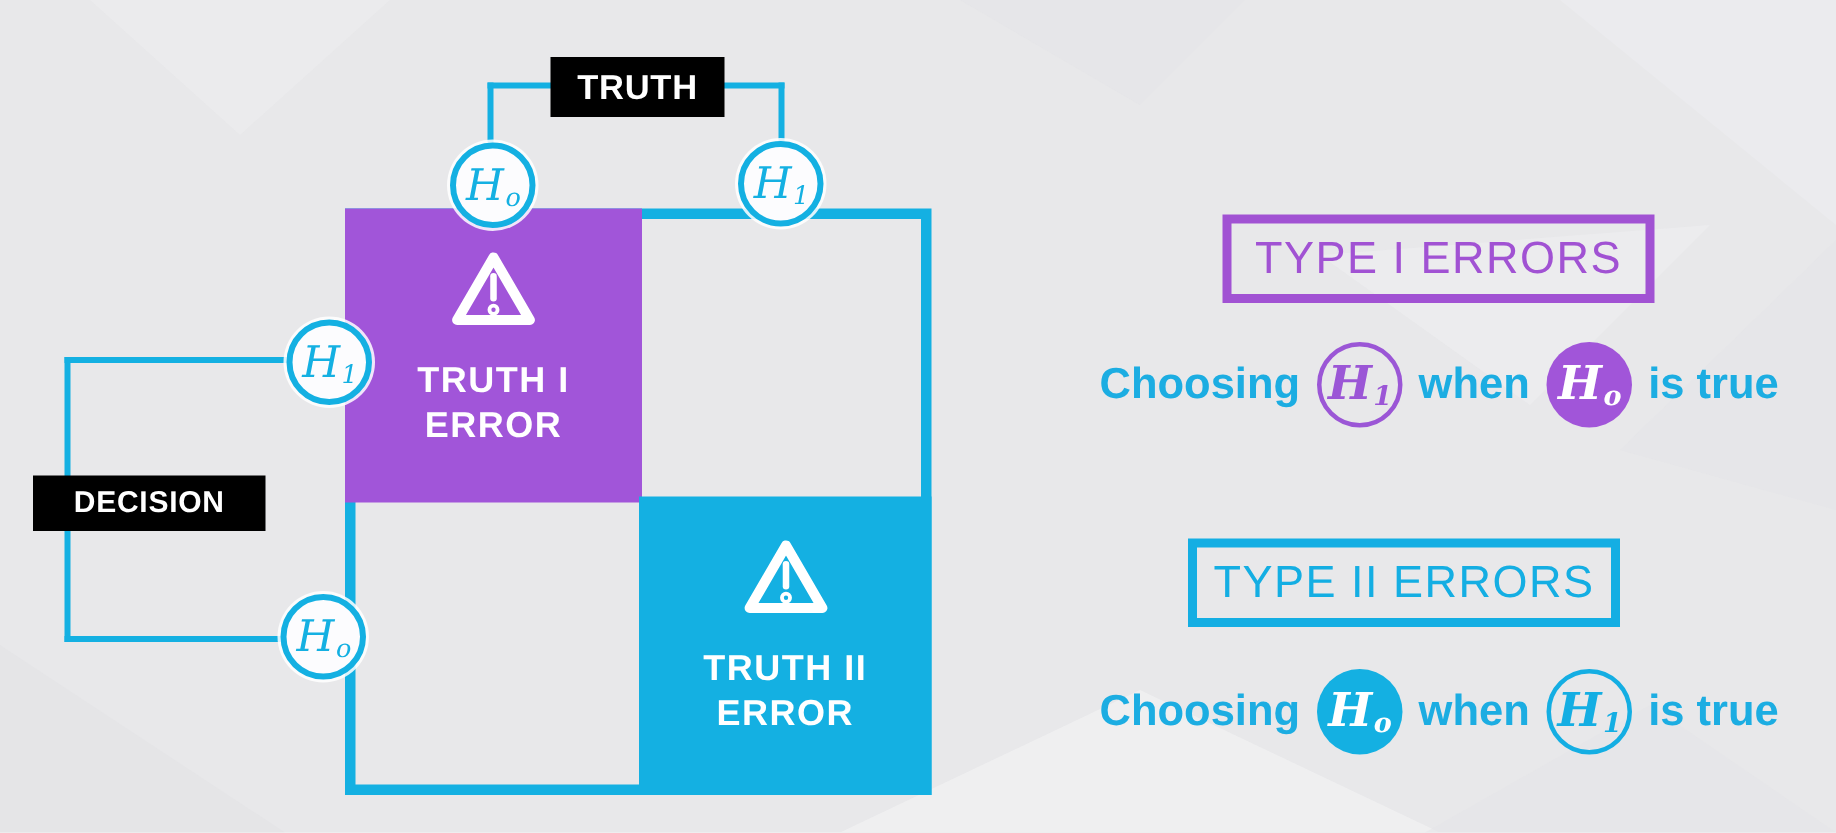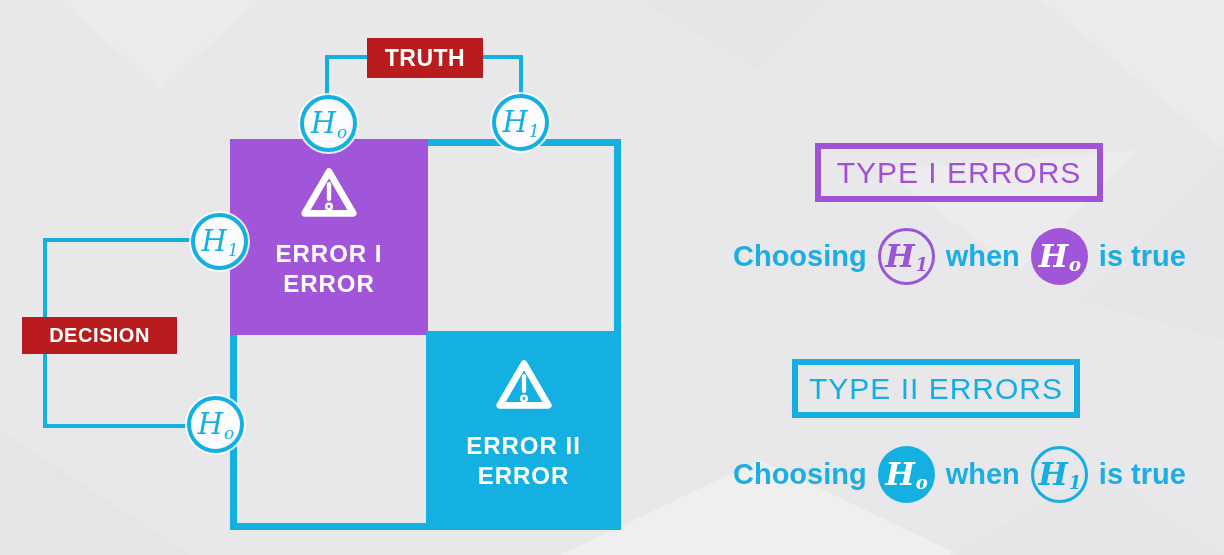--- a/index.html
+++ b/index.html
@@ -4,21 +4,21 @@
 <style>
   html,body{margin:0;padding:0;}
   .stage{
     position:relative;width:1224px;height:555px;overflow:hidden;
     background:#e8e8ea;
     font-family:"Liberation Sans",sans-serif;
   }
   .bg{position:absolute;left:0;top:0;z-index:0;}
   .line{position:absolute;background:#14b0e2;z-index:1;}
   .tag{
-    position:absolute;z-index:4;background:#b91c1c;color:#ffffff;
+    position:absolute;z-index:4;background:#000000;color:#ffffff;
     display:flex;align-items:center;justify-content:center;
     font-weight:bold;letter-spacing:0.5px;
   }
   .truth-tag{left:367px;top:38px;width:116px;height:40px;font-size:23px;}
   .decision-tag{left:22px;top:317px;width:155px;height:37px;font-size:20px;}
   .matrix-border{
     position:absolute;left:230px;top:139px;width:391px;height:391px;
     border:7px solid #14b0e2;box-sizing:border-box;z-index:1;
   }
   .cell{
@@ -98,33 +98,33 @@
 
   <div class="matrix-border"></div>
 
   <div class="cell cell-type1">
     <svg class="warn-icon" width="62" height="58" viewBox="0 0 64 58">
       <polygon points="32,8 57,51 7,51" fill="none" stroke="#ffffff" stroke-width="7" stroke-linejoin="round"></polygon>
       <line x1="32" y1="21" x2="32" y2="36" stroke="#ffffff" stroke-width="4.5" stroke-linecap="round"></line>
       <circle cx="32" cy="44" r="2.8" fill="none" stroke="#ffffff" stroke-width="2.6"></circle>
     </svg>
     <div class="cell-label">
-      <div>ERROR I</div>
+      <div>TRUTH I</div>
       <div>ERROR</div>
     </div>
   </div>
 
   <div class="cell cell-type2">
     <svg class="warn-icon" width="62" height="58" viewBox="0 0 64 58">
       <polygon points="32,8 57,51 7,51" fill="none" stroke="#ffffff" stroke-width="7" stroke-linejoin="round"></polygon>
       <line x1="32" y1="21" x2="32" y2="36" stroke="#ffffff" stroke-width="4.5" stroke-linecap="round"></line>
       <circle cx="32" cy="44" r="2.8" fill="none" stroke="#ffffff" stroke-width="2.6"></circle>
     </svg>
     <div class="cell-label">
-      <div>ERROR II</div>
+      <div>TRUTH II</div>
       <div>ERROR</div>
     </div>
   </div>
 
   <div class="tag truth-tag">TRUTH</div>
   <div class="tag decision-tag">DECISION</div>
 
   <div class="hcircle" style="left:300px;top:95px;">
     <span class="hletter">H</span>
       <span class="hsub">o</span>

